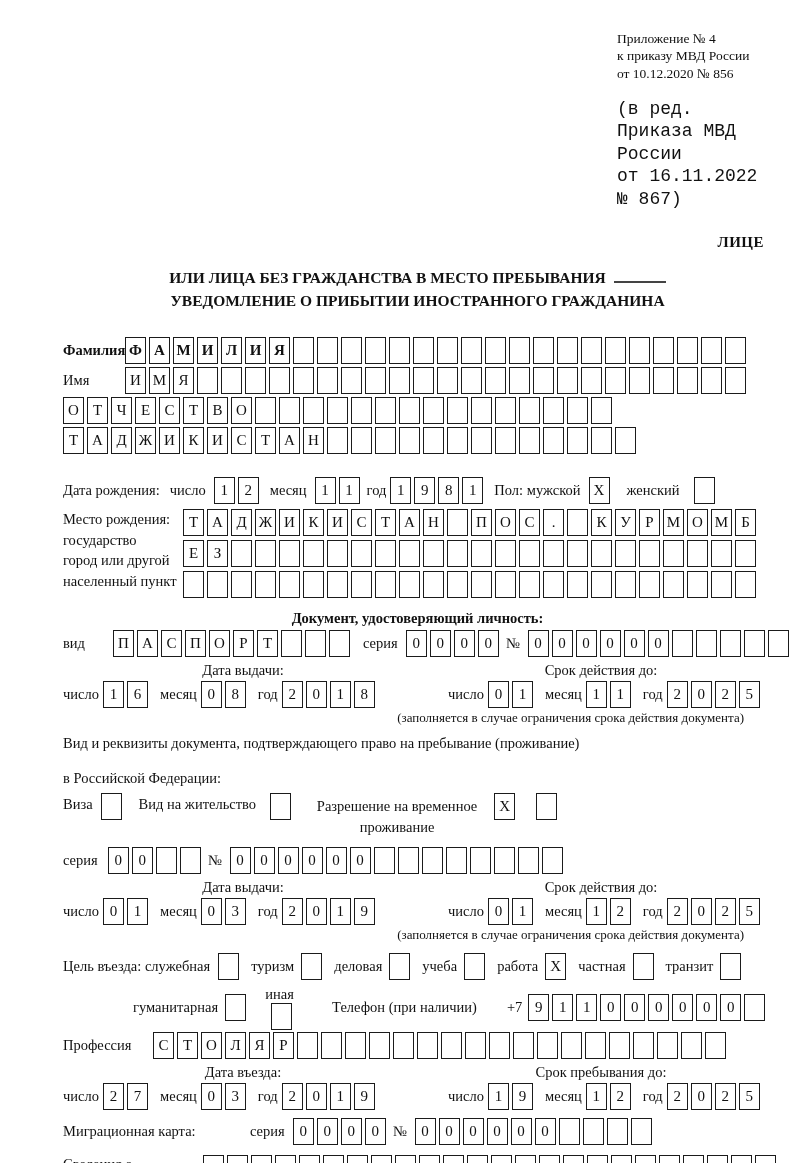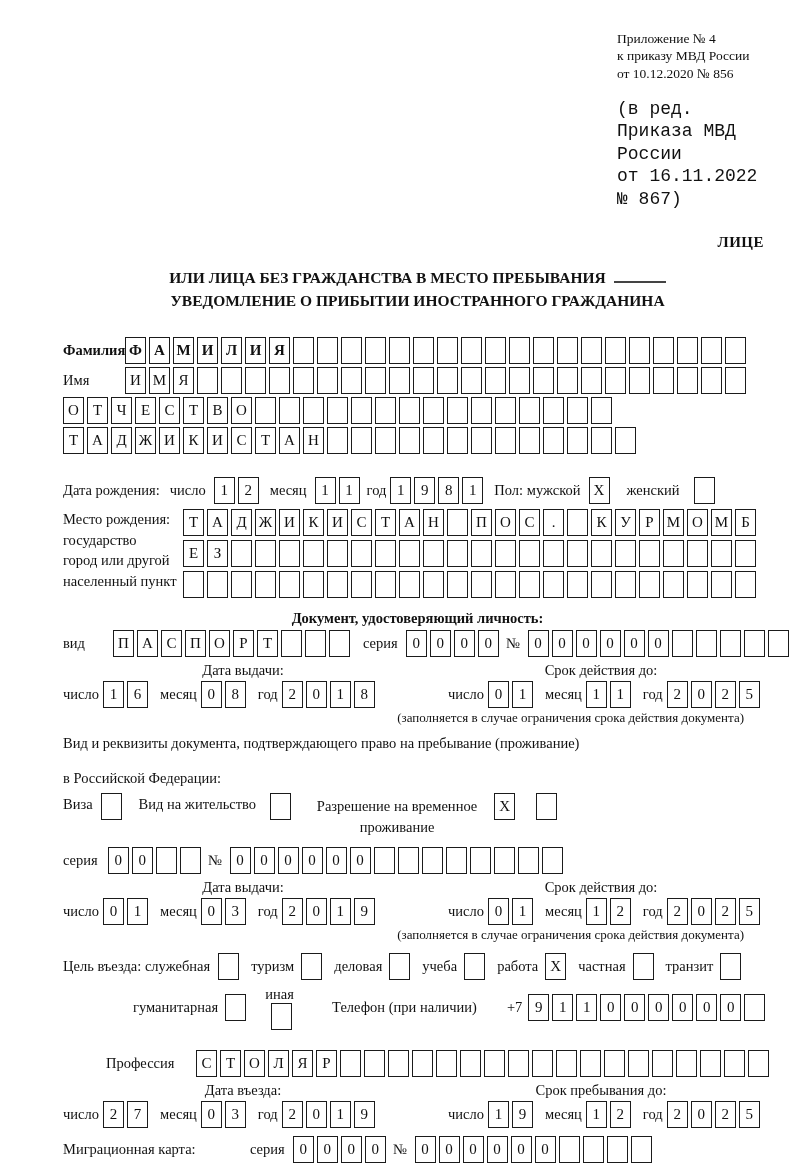--- a/index.html
+++ b/index.html
@@ -569,21 +569,21 @@
         <span class="bx">0</span>
         <span class="bx">0</span>
         <span class="bx">0</span>
         <span class="bx">0</span>
         <span class="bx">0</span>
         <span class="bx">0</span>
         <span class="bx"></span>
       </div>
   </div>
 
-  <div class="frow" style="margin-top:20px;justify-content:flex-end;">
+  <div class="frow" style="margin-top:2px;">
     <span class="lbl w90">Профессия</span>
     <div class="cells">
         <span class="bx">С</span>
         <span class="bx">Т</span>
         <span class="bx">О</span>
         <span class="bx">Л</span>
         <span class="bx">Я</span>
         <span class="bx">Р</span>
         <span class="bx"></span>
         <span class="bx"></span>

